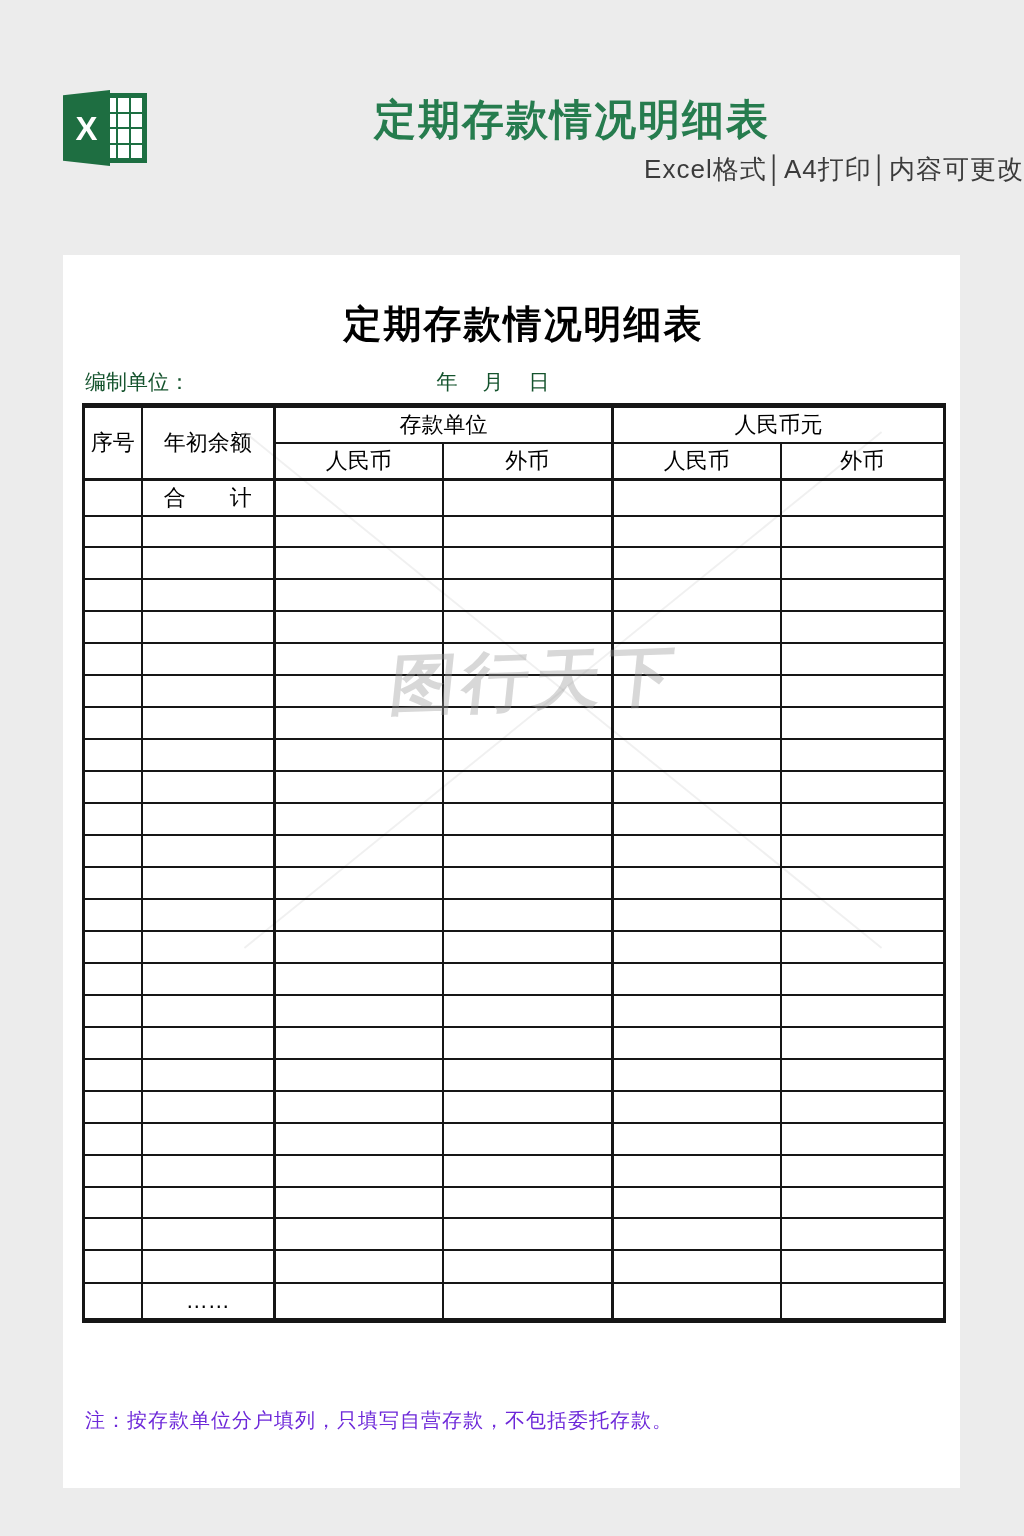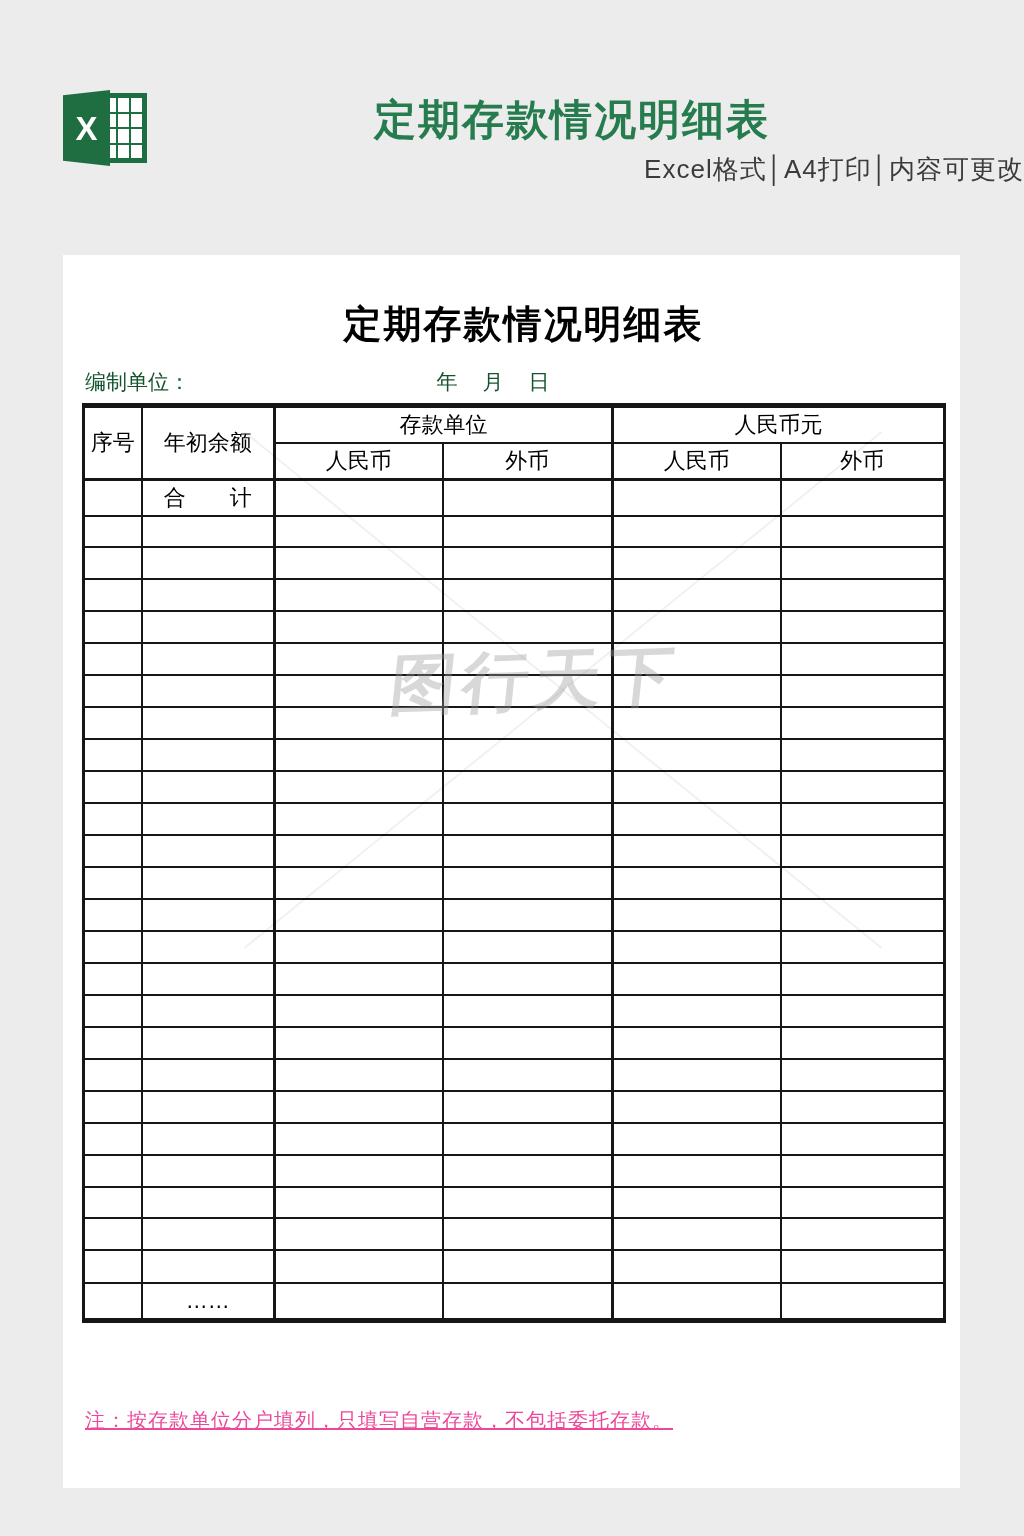--- a/index.html
+++ b/index.html
@@ -46,22 +46,22 @@
   thead tr:nth-child(1) th { height:37px; }
   thead tr:nth-child(2) th { height:37px; }
   thead tr:nth-child(2) th, thead th[rowspan] { border-bottom-width:3px; }
   th.bL3, td.bL3, thead tr:nth-child(2) th:nth-child(1),
   thead tr:nth-child(2) th:nth-child(3),
   tbody td:nth-child(3), tbody td:nth-child(5) { border-left-width:3px; }
   tbody tr:first-child td { height:36px; }
   tbody tr:last-child td { height:38px; }
 
   
-  .note { position:absolute; top:1152px; left:22px; font-size:20px; color:#ec4899;
-          letter-spacing:1px;text-decoration:underline; }
+  .note { position:absolute; top:1152px; left:22px; font-size:20px; color:#6d28d9;
+          letter-spacing:1px; }
 
   
   .wm-text { position:absolute; left:328px; top:392px; font-size:66px; line-height:1;
              color:#9a9a9a; opacity:0.38; letter-spacing:6px; font-weight:700;
              font-family:"DejaVu Serif","Liberation Serif",serif;
              transform:skewX(-8deg) rotate(-2deg); z-index:3; pointer-events:none; }
   .diag { position:absolute; width:820px; height:2px; background:#000; opacity:0.06;
           left:90px; top:434px; z-index:3; pointer-events:none; }
   .diag.d1 { transform:rotate(39deg); }
   .diag.d2 { transform:rotate(-39deg); }

